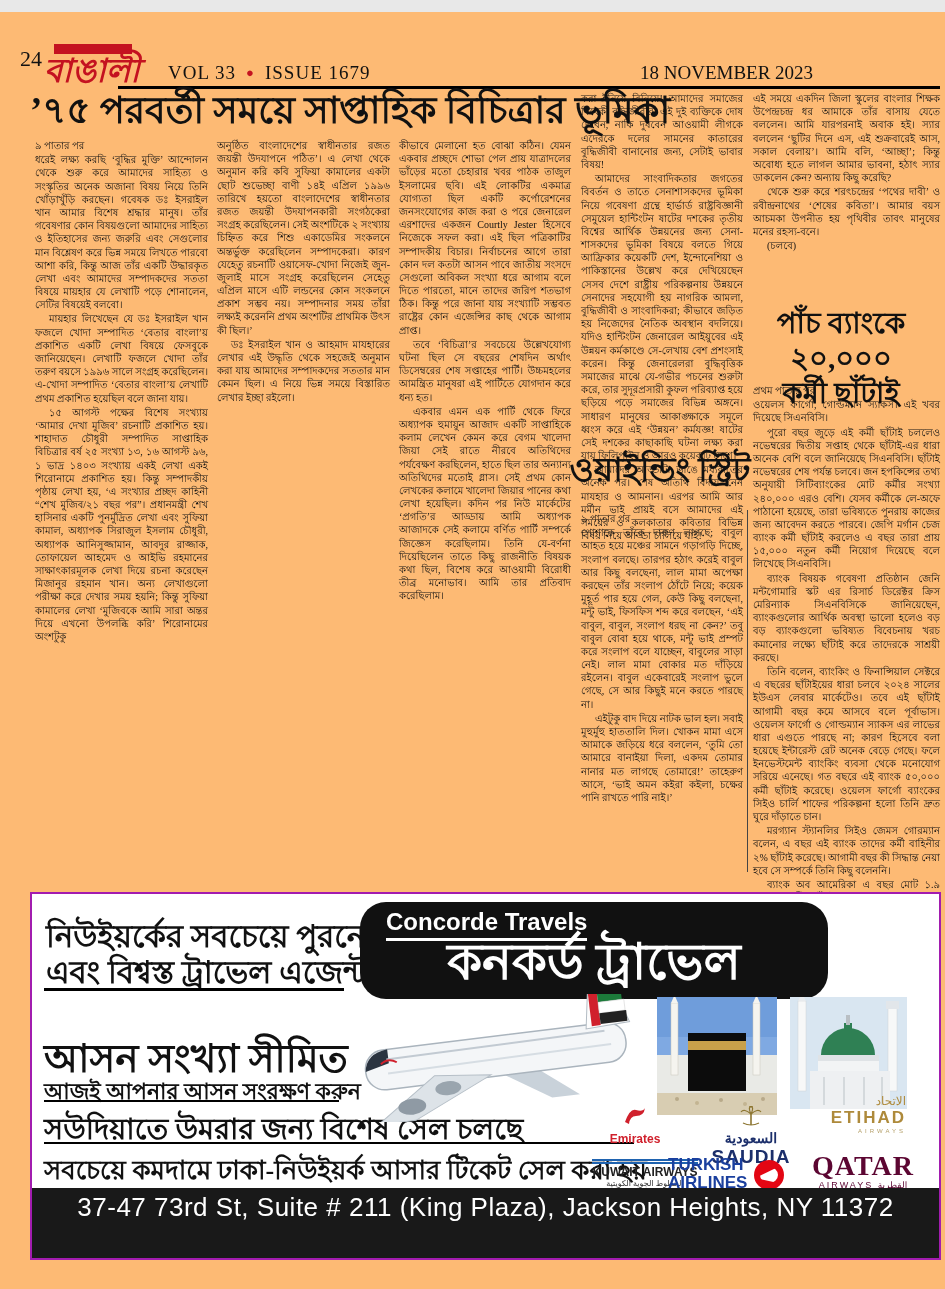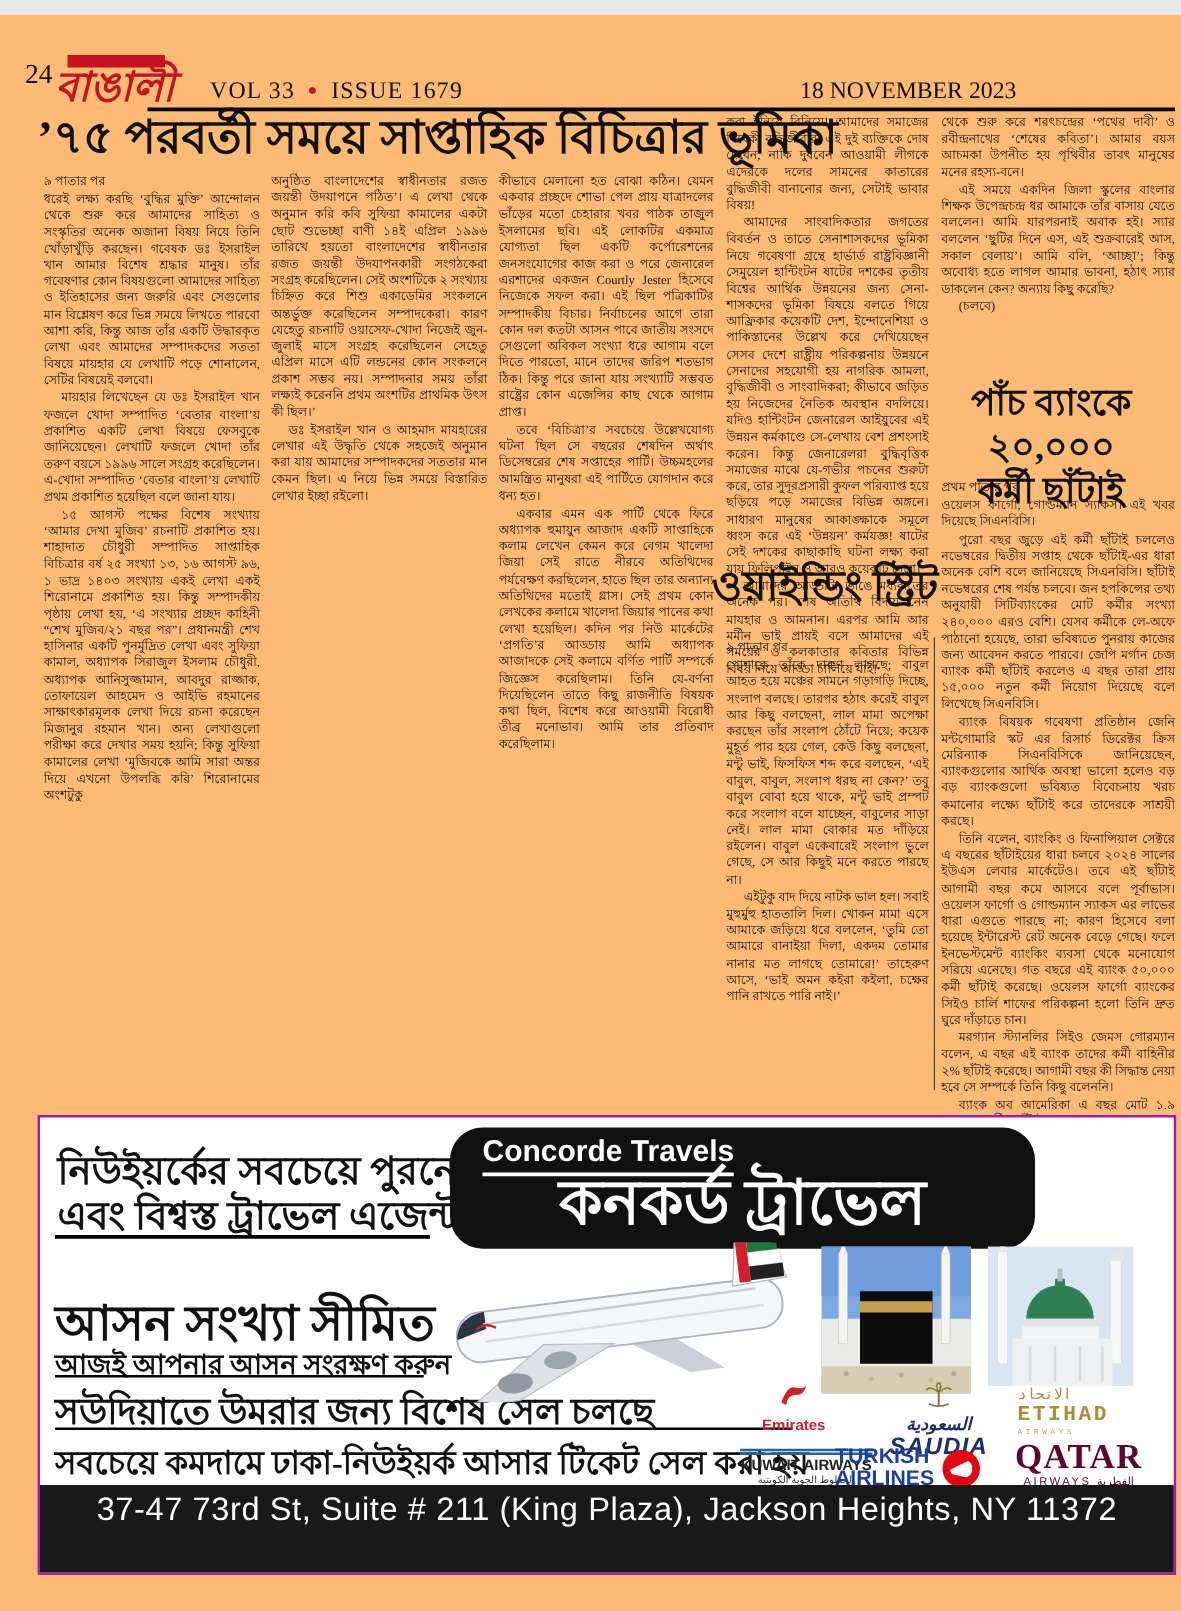--- a/index.html
+++ b/index.html
@@ -42,24 +42,24 @@
   .ad-l6{position:absolute;left:12px;top:212px;font-size:29px;}
   .ad-rule3{position:absolute;left:12px;top:248px;width:590px;height:2px;background:#000;}
   .ad-l7{position:absolute;left:12px;top:256px;font-size:26px;}
   .brandbox{position:absolute;left:328px;top:8px;width:468px;height:97px;background:#111;border-radius:26px;color:#fff;}
   .brand-en{position:absolute;left:26px;top:6px;font-size:24px;font-weight:bold;font-family:"Liberation Sans",sans-serif;border-bottom:3px solid #fff;padding-bottom:2px;}
   .brand-bn{position:absolute;left:0;top:30px;width:100%;text-align:center;font-size:50px;font-weight:bold;line-height:1.2;}
   .photo{position:absolute;overflow:hidden;}
   
   .logo-emirates{position:absolute;left:566px;top:212px;width:74px;text-align:center;color:#d0202c;font-family:"Liberation Sans",sans-serif;}
   .logo-emirates .word{font-size:12px;font-weight:bold;}
-  .logo-saudia{position:absolute;left:664px;top:212px;width:110px;text-align:center;color:#1c2f6b;font-family:"Liberation Sans",sans-serif;font-style:italic;}
+  .logo-saudia{position:absolute;left:664px;top:212px;width:110px;text-align:center;color:#1c2f6b;font-family:"Liberation Sans",sans-serif;}
   .logo-saudia .ar{font-size:14px;font-weight:bold;}
   .logo-saudia .word{font-size:19px;font-weight:bold;letter-spacing:1px;}
-  .logo-etihad{position:absolute;left:782px;top:214px;width:92px;text-align:left;color:#ae8a3b;font-family:Liberation Mono, monospace;}
+  .logo-etihad{position:absolute;left:782px;top:200px;width:92px;text-align:right;color:#ae8a3b;font-family:Liberation Sans, sans-serif;}
   .logo-etihad .ar{font-size:12px;}
   .logo-etihad .word{font-size:17px;font-weight:bold;letter-spacing:2px;}
   .logo-etihad .sub{font-size:6px;letter-spacing:3px;color:#b5a06a;}
   .logo-kuwait{position:absolute;left:560px;top:264px;width:106px;text-align:center;color:#222;font-family:"Liberation Sans",sans-serif;}
   .logo-kuwait .bar{height:2px;background:#1f63b0;margin:1px 0;}
   .logo-kuwait .word{font-size:12px;font-weight:bold;}
   .logo-kuwait .ar{font-size:8px;color:#333;}
   .logo-turkish{position:absolute;left:636px;top:262px;width:86px;text-align:left;color:#1a3f9e;font-family:"Liberation Sans",sans-serif;font-weight:bold;font-size:17px;line-height:1.05;}
   .tk-circle{position:absolute;left:86px;top:4px;width:30px;height:30px;border-radius:50%;background:#e30613;}
   .tk-circle:after{content:"";position:absolute;left:6px;top:7px;width:18px;height:16px;border-radius:50%;background:#fff;
@@ -116,22 +116,22 @@
   <div class="col no-first-indent" style="left:581px;top:80px;width:162px;height:358px;">
     <div>
         <p>করা ইনিয়ে বিনিয়ে! আমাদের সমাজের বিবেকী বুদ্ধিজীবীরা এই দুই ব্যক্তিকে দোষ দেবেন, নাকি দুষবেন আওয়ামী লীগকে এদেরকে দলের সামনের কাতারের বুদ্ধিজীবী বানানোর জন্য, সেটাই ভাবার বিষয়!</p>
         <p>আমাদের সাংবাদিকতার জগতের বিবর্তন ও তাতে সেনাশাসকদের ভূমিকা নিয়ে গবেষণা গ্রন্থে হার্ভার্ড রাষ্ট্রবিজ্ঞানী সেমুয়েল হান্টিংটন ষাটের দশকের তৃতীয় বিশ্বের আর্থিক উন্নয়নের জন্য সেনা-শাসকদের ভূমিকা বিষয়ে বলতে গিয়ে আফ্রিকার কয়েকটি দেশ, ইন্দোনেশিয়া ও পাকিস্তানের উল্লেখ করে দেখিয়েছেন সেসব দেশে রাষ্ট্রীয় পরিকল্পনায় উন্নয়নে সেনাদের সহযোগী হয় নাগরিক আমলা, বুদ্ধিজীবী ও সাংবাদিকরা; কীভাবে জড়িত হয় নিজেদের নৈতিক অবস্থান বদলিয়ে। যদিও হান্টিংটন জেনারেল আইয়ুবের এই উন্নয়ন কর্মকাণ্ডে সে-লেখায় বেশ প্রশংসাই করেন। কিন্তু জেনারেলরা বুদ্ধিবৃত্তিক সমাজের মাঝে যে-গভীর পচনের শুরুটা করে, তার সুদূরপ্রসারী কুফল পরিব্যাপ্ত হয়ে ছড়িয়ে পড়ে সমাজের বিভিন্ন অঙ্গনে। সাধারণ মানুষের আকাঙ্ক্ষাকে সমূলে ধ্বংস করে এই ‘উন্নয়ন’ কর্মযজ্ঞ! ষাটের সেই দশকের কাছাকাছি ঘটনা লক্ষ্য করা যায় ফিলিপাইন ও আরও কয়েকটি দেশে।</p>
         <p>আমাদের আড্ডাটা ভাঙে মধ্যরাতের অনেক পর। শেষ অতিথি বিদায় নেন মাযহার ও আমনান। এরপর আমি আর মর্মীন ভাই প্রায়ই বসে আমাদের এই সময়ের ও কলকাতার কবিতার বিভিন্ন বিষয় নিয়ে আড্ডা চালিয়ে যাই!</p>
       </div>
   </div>
 
   <div class="col no-first-indent" style="left:753px;top:80px;width:187px;height:212px;">
     <div>
+        <p>এই সময়ে একদিন জিলা স্কুলের বাংলার শিক্ষক উপেন্দ্রচন্দ্র ধর আমাকে তাঁর বাসায় যেতে বললেন। আমি যারপরনাই অবাক হই। স্যার বললেন ‘ছুটির দিনে এস, এই শুক্রবারেই আস, সকাল বেলায়’। আমি বলি, ‘আচ্ছা’; কিন্তু অবোধ্য হতে লাগল আমার ভাবনা, হঠাৎ স্যার ডাকলেন কেন? অন্যায় কিছু করেছি?</p>
         <p>থেকে শুরু করে শরৎচন্দ্রের ‘পথের দাবী’ ও রবীন্দ্রনাথের ‘শেষের কবিতা’। আমার বয়স আচমকা উপনীত হয় পৃথিবীর তাবৎ মানুষের মনের রহস্য-বনে।</p>
-        <p>এই সময়ে একদিন জিলা স্কুলের বাংলার শিক্ষক উপেন্দ্রচন্দ্র ধর আমাকে তাঁর বাসায় যেতে বললেন। আমি যারপরনাই অবাক হই। স্যার বললেন ‘ছুটির দিনে এস, এই শুক্রবারেই আস, সকাল বেলায়’। আমি বলি, ‘আচ্ছা’; কিন্তু অবোধ্য হতে লাগল আমার ভাবনা, হঠাৎ স্যার ডাকলেন কেন? অন্যায় কিছু করেছি?</p>
         <p class="tbc">(চলবে)</p>
       </div>
   </div>
 
   <div class="winding-headline">ওয়াইন্ডিং স্ট্রিট</div>
   <div class="col no-first-indent" style="left:581px;top:500px;width:162px;height:362px;">
     <p class="cont-label">৯ পাতার পর</p>
     <div>
         <p>পোশাকে তাঁকে দারুণ লাগছে; বাবুল আহত হয়ে মঞ্চের সামনে গড়াগড়ি দিচ্ছে, সংলাপ বলছে। তারপর হঠাৎ করেই বাবুল আর কিছু বলছেনা, লাল মামা অপেক্ষা করছেন তাঁর সংলাপ ঠোঁটে নিয়ে; কয়েক মুহূর্ত পার হয়ে গেল, কেউ কিছু বলছেনা, মন্টু ভাই, ফিসফিস শব্দ করে বলছেন, ‘এই বাবুল, বাবুল, সংলাপ ধরছ না কেন?’ তবু বাবুল বোবা হয়ে থাকে, মন্টু ভাই প্রম্পট করে সংলাপ বলে যাচ্ছেন, বাবুলের সাড়া নেই। লাল মামা বোকার মত দাঁড়িয়ে রইলেন। বাবুল একেবারেই সংলাপ ভুলে গেছে, সে আর কিছুই মনে করতে পারছে না।</p>
         <p>এইটুকু বাদ দিয়ে নাটক ভাল হল। সবাই মুহুর্মুহু হাততালি দিল। খোকন মামা এসে আমাকে জড়িয়ে ধরে বললেন, ‘তুমি তো আমারে বানাইয়া দিলা, একদম তোমার নানার মত লাগছে তোমারে!’ তাহেরুণ আসে, ‘ভাই অমন কইরা কইলা, চক্ষের পানি রাখতে পারি নাই।’</p>

